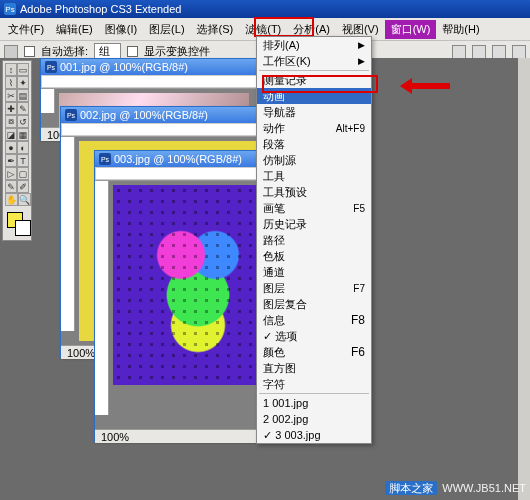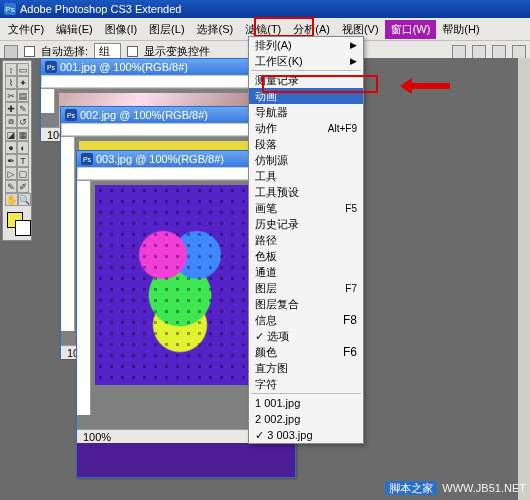--- a/index.html
+++ b/index.html
@@ -180,39 +180,39 @@
     <div class="body" style="height:222px;">
       <div class="ruler-h"></div>
       <div class="ruler-v"></div>
       <div class="canvas img2" style="height:200px"></div>
     </div>
     <div class="status">
         <span>100%</span>
       </div>
   </div>
 
-  <div class="docwin" style="left:76px; top:92px; width:220px; height:328px;">
+  <div class="docwin" style="left:94px; top:92px; width:220px; height:292px;">
     <div class="dtitle">
         <span class="ps">Ps</span>
         <span>003.jpg @ 100%(RGB/8#)</span>
       </div>
     <div class="body" style="height:262px;">
       <div class="ruler-h"></div>
       <div class="ruler-v"></div>
       <div class="canvas beads"></div>
     </div>
     <div class="status">
         <span>100%</span>
       </div>
   </div>
 
   <div class="rpanel"></div>
 </div>
 
-<div class="dropdown" style="left:248px; top:36px;" id="dd">
+<div class="dropdown" style="left:256px; top:36px;" id="dd">
     <div class="mi">
       <span>排列(A)</span>
       <span class="arr">▶</span>
     </div>
     <div class="mi">
       <span>工作区(K)</span>
       <span class="arr">▶</span>
     </div>
     <div class="sep"></div>
     <div class="mi">

